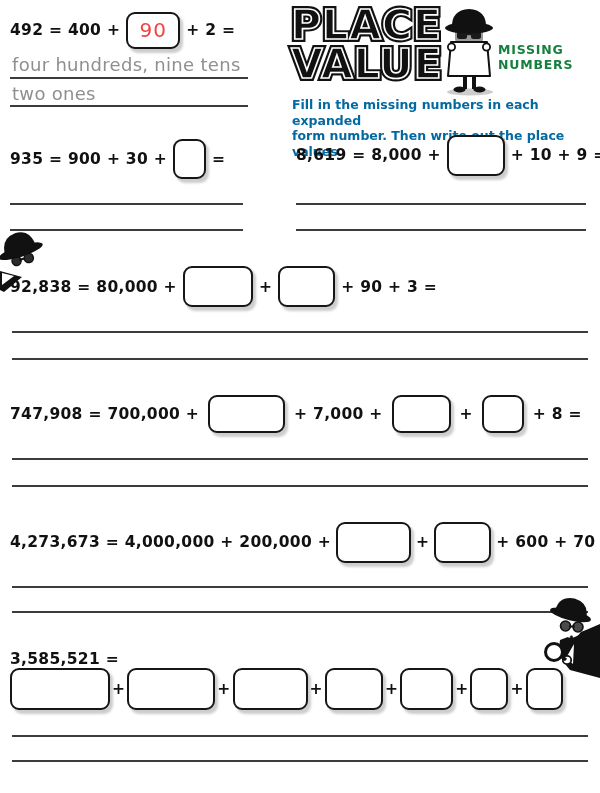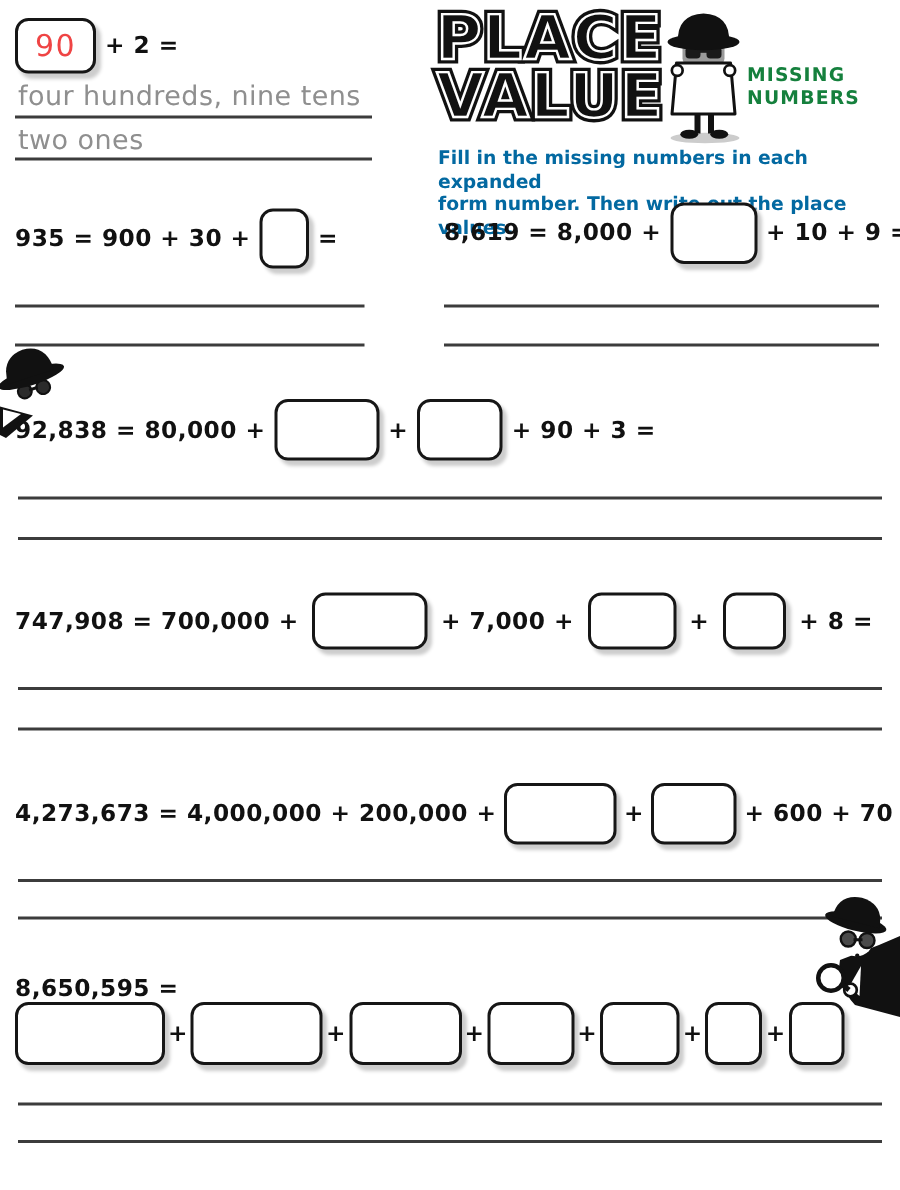--- a/index.html
+++ b/index.html
@@ -38,20 +38,21 @@
   #p6-label{position:absolute;left:10px;top:650px;font-weight:bold;font-size:15.5px;letter-spacing:.3px;}
   #p6-eq{left:10px;top:667px;height:44px;gap:2px;}
   .det{position:absolute;}
 </style>
 </head>
 <body>
 
 <div id="sheet">
 
   <div id="ex-eq" class="eq">
+      <span class="eqt">492 = 400 +</span>
       <span class="abox filled" style="width: 54px; height: 37px;">90</span>
       <span class="eqt">+ 2 =</span>
     </div>
   <div class="hand" style="left:12px;top:54px">four hundreds, nine tens</div>
   <div class="rline" style="left:10px;top:77px;width:238px"></div>
   <div class="hand" style="left:12px;top:83px">two ones</div>
   <div class="rline" style="left:10px;top:105px;width:238px"></div>
 
   <div id="title">
     <div class="tline">
@@ -162,21 +163,21 @@
     <circle cx="25.5" cy="30" r="5" fill="#4a4a4a" stroke="#111" stroke-width="1.6"></circle>
     <circle cx="38" cy="31" r="5" fill="#4a4a4a" stroke="#111" stroke-width="1.6"></circle>
     <rect x="29" y="29.5" width="6" height="2" fill="#111"></rect>
     <circle cx="31.5" cy="41" r="1.4" fill="#111"></circle>
     <path d="M34 48 L26 62 L33 68 Z" fill="#ffffff"></path>
     <circle cx="27" cy="64" r="4.2" fill="#ffffff" stroke="#111" stroke-width="1.8"></circle>
     <line x1="21" y1="60" x2="26" y2="64" stroke="#111" stroke-width="3.5"></line>
     <circle cx="14" cy="56" r="8.5" fill="#ffffff" stroke="#111" stroke-width="3"></circle>
   </svg>
 
-  <div id="p6-label">8,650,595 =</div>
+  <div id="p6-label">3,585,521 =</div>
   <div id="p6-eq" class="eq">
       <span class="abox" style="width: 100px; height: 42px;"></span>
       <span class="eqt">+</span>
       <span class="abox" style="width: 88px; height: 42px;"></span>
       <span class="eqt">+</span>
       <span class="abox" style="width: 75px; height: 42px;"></span>
       <span class="eqt">+</span>
       <span class="abox" style="width: 58px; height: 42px;"></span>
       <span class="eqt">+</span>
       <span class="abox" style="width: 53px; height: 42px;"></span>

